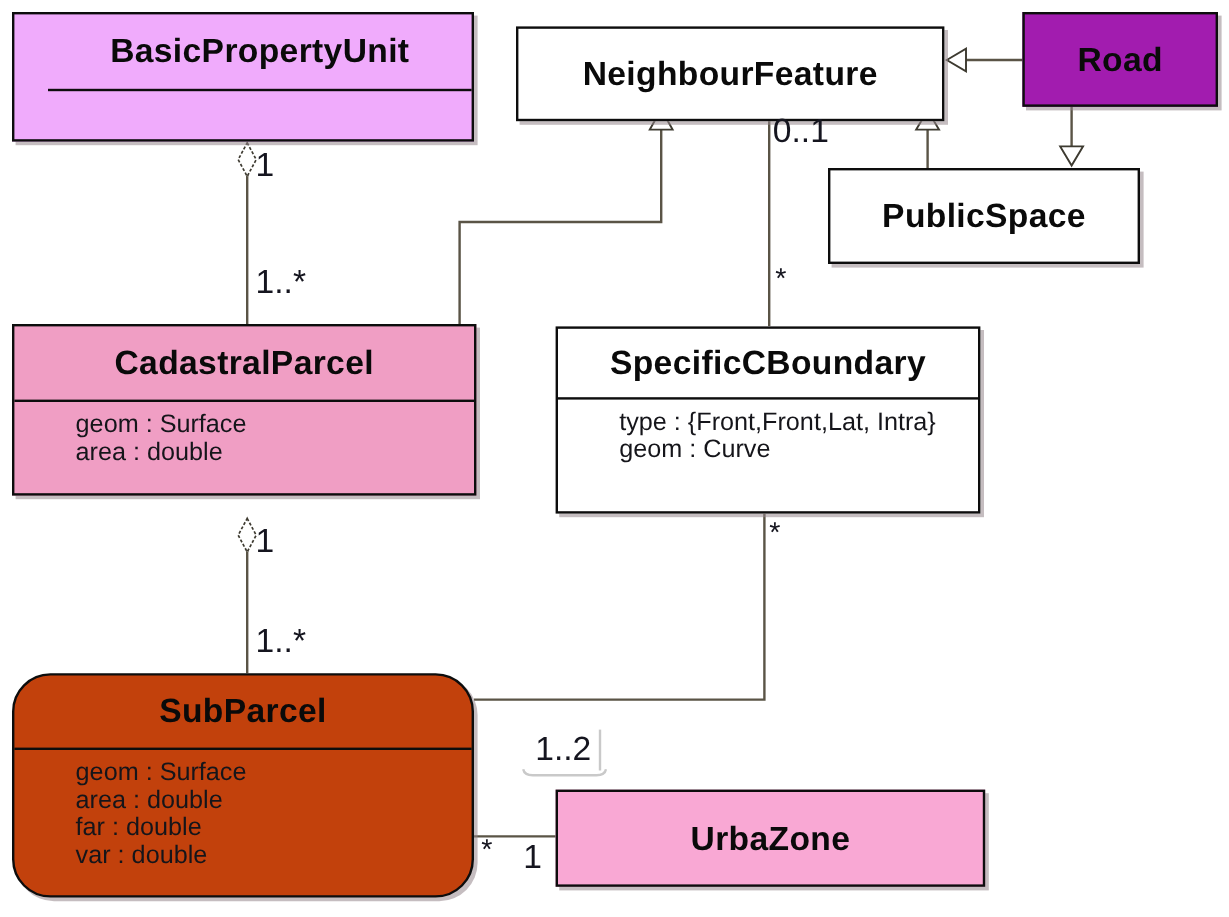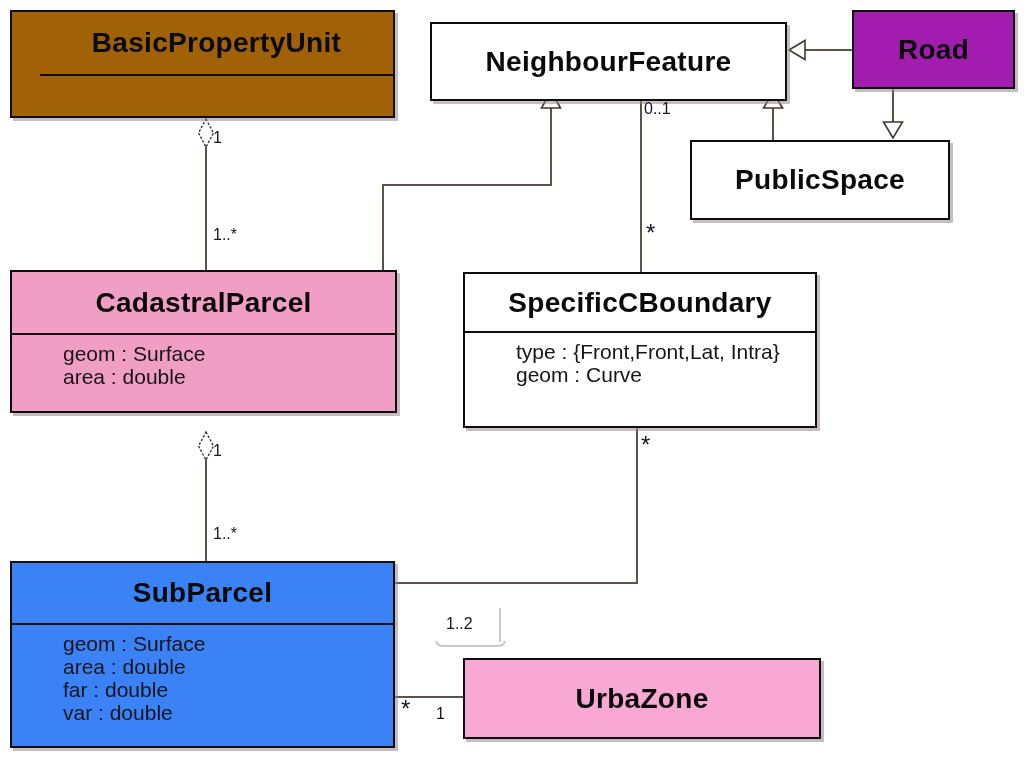--- a/index.html
+++ b/index.html
@@ -15,21 +15,21 @@
   }
   .uml-name{
     font-weight:bold;font-size:28px;color:#0a0a0a;letter-spacing:0.3px;
     display:flex;align-items:center;justify-content:center;flex:0 0 auto;
   }
   .one-comp .uml-name{flex:1 1 auto;}
   .two-comp .uml-name{border-bottom:2px solid #0d0d0d;}
   .uml-attrs{flex:1 1 auto;padding:7px 4px 0 11px;margin-left:40px;}
   .uml-attr{font-size:21px;line-height:23px;color:#15151a;white-space:nowrap;}
   .mult{
-    position:absolute;z-index:3;font-size:16px;line-height:22px;color:#15151f;
+    position:absolute;z-index:3;font-size:28px;line-height:22px;color:#15151f;
     white-space:nowrap;
   }
   .mult.star{font-size:24px;}
   
   #box-bpu {left:10px; top:10px; width:385px;height:108px;background:#F09EC4;}
   #box-bpu .uml-name{height:62px;}
   #box-nf  {left:430px;top:10px; width:357px;height:79px;}
   #box-road{left:852px;top:10px; width:163px;height:79px;background:#FBCBA0;}
   #box-ps  {left:690px;top:140px;width:260px;height:80px;}
   #box-cp  {left:10px; top:270px;width:387px;height:143px;background:#F09EC4;}
@@ -101,21 +101,21 @@
         <line x1="395" y1="697" x2="463" y2="697"></line>
       </g>
     </g>
 
     <g stroke="#c9c9c9" stroke-width="2" fill="none">
       <path d="M436,641 q1,5 8,5 h53 q7,0 8,-5"></path>
       <line x1="500" y1="608" x2="500" y2="642"></line>
     </g>
   </svg>
 
-  <div class="uml-class two-comp" id="box-bpu" style="background: #a16207; padding-left: 28px;">
+  <div class="uml-class two-comp" id="box-bpu" style="background: #f0abfc; padding-left: 28px;">
     <div class="uml-name">BasicPropertyUnit</div>
     <div class="uml-attrs"></div>
   </div>
 
   <div class="uml-class one-comp" id="box-nf" style="background: rgb(255, 255, 255); margin-top: 12px;">
     <div class="uml-name">NeighbourFeature</div>
   </div>
 
   <div class="uml-class one-comp" id="box-road" style="background: #a21caf;">
     <div class="uml-name">Road</div>
@@ -134,21 +134,21 @@
   </div>
 
   <div class="uml-class two-comp" id="box-scb" style="background: rgb(255, 255, 255);">
     <div class="uml-name">SpecificCBoundary</div>
     <div class="uml-attrs">
       <div class="uml-attr">type : {Front,Front,Lat, Intra}</div>
       <div class="uml-attr">geom : Curve</div>
     </div>
   </div>
 
-  <div class="uml-class two-comp" id="box-sp" style="background: #3b82f6;">
+  <div class="uml-class two-comp" id="box-sp" style="background: #c2410c; border-radius: 32px;">
     <div class="uml-name">SubParcel</div>
     <div class="uml-attrs">
       <div class="uml-attr">geom : Surface</div>
       <div class="uml-attr">area : double</div>
       <div class="uml-attr">far : double</div>
       <div class="uml-attr">var : double</div>
     </div>
   </div>
 
   <div class="uml-class one-comp" id="box-uz" style="background: #f9a8d4;">

